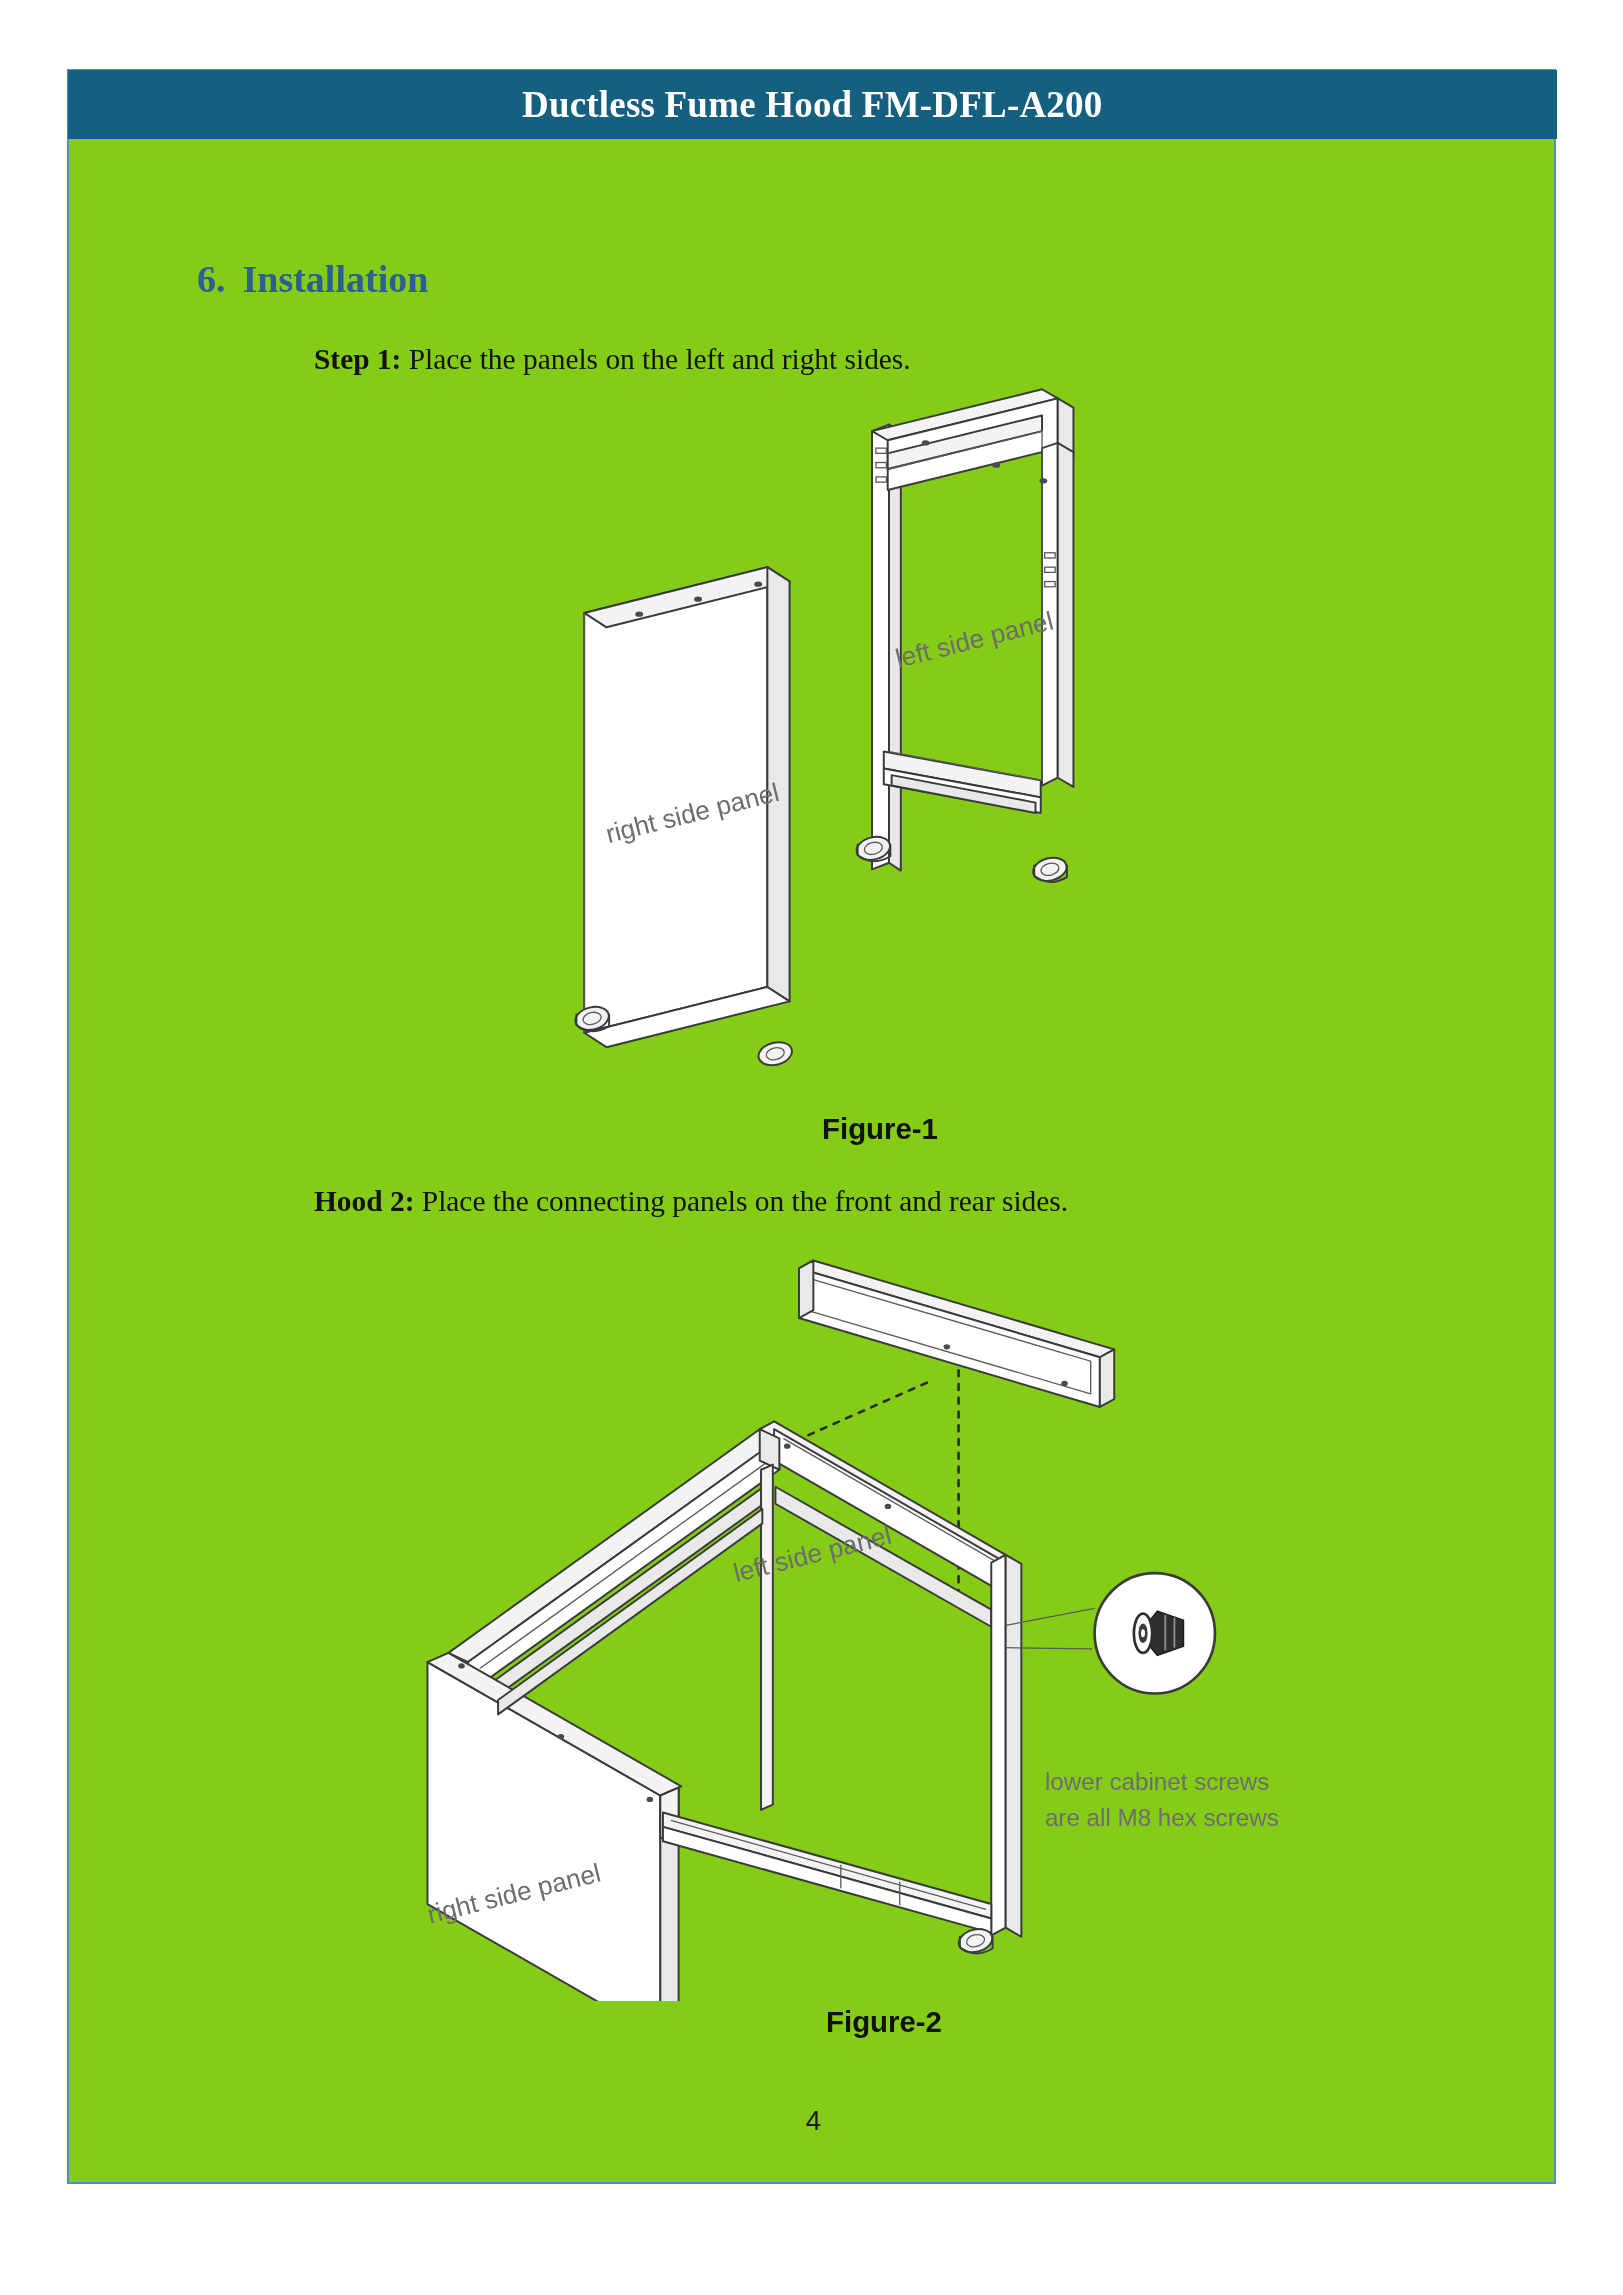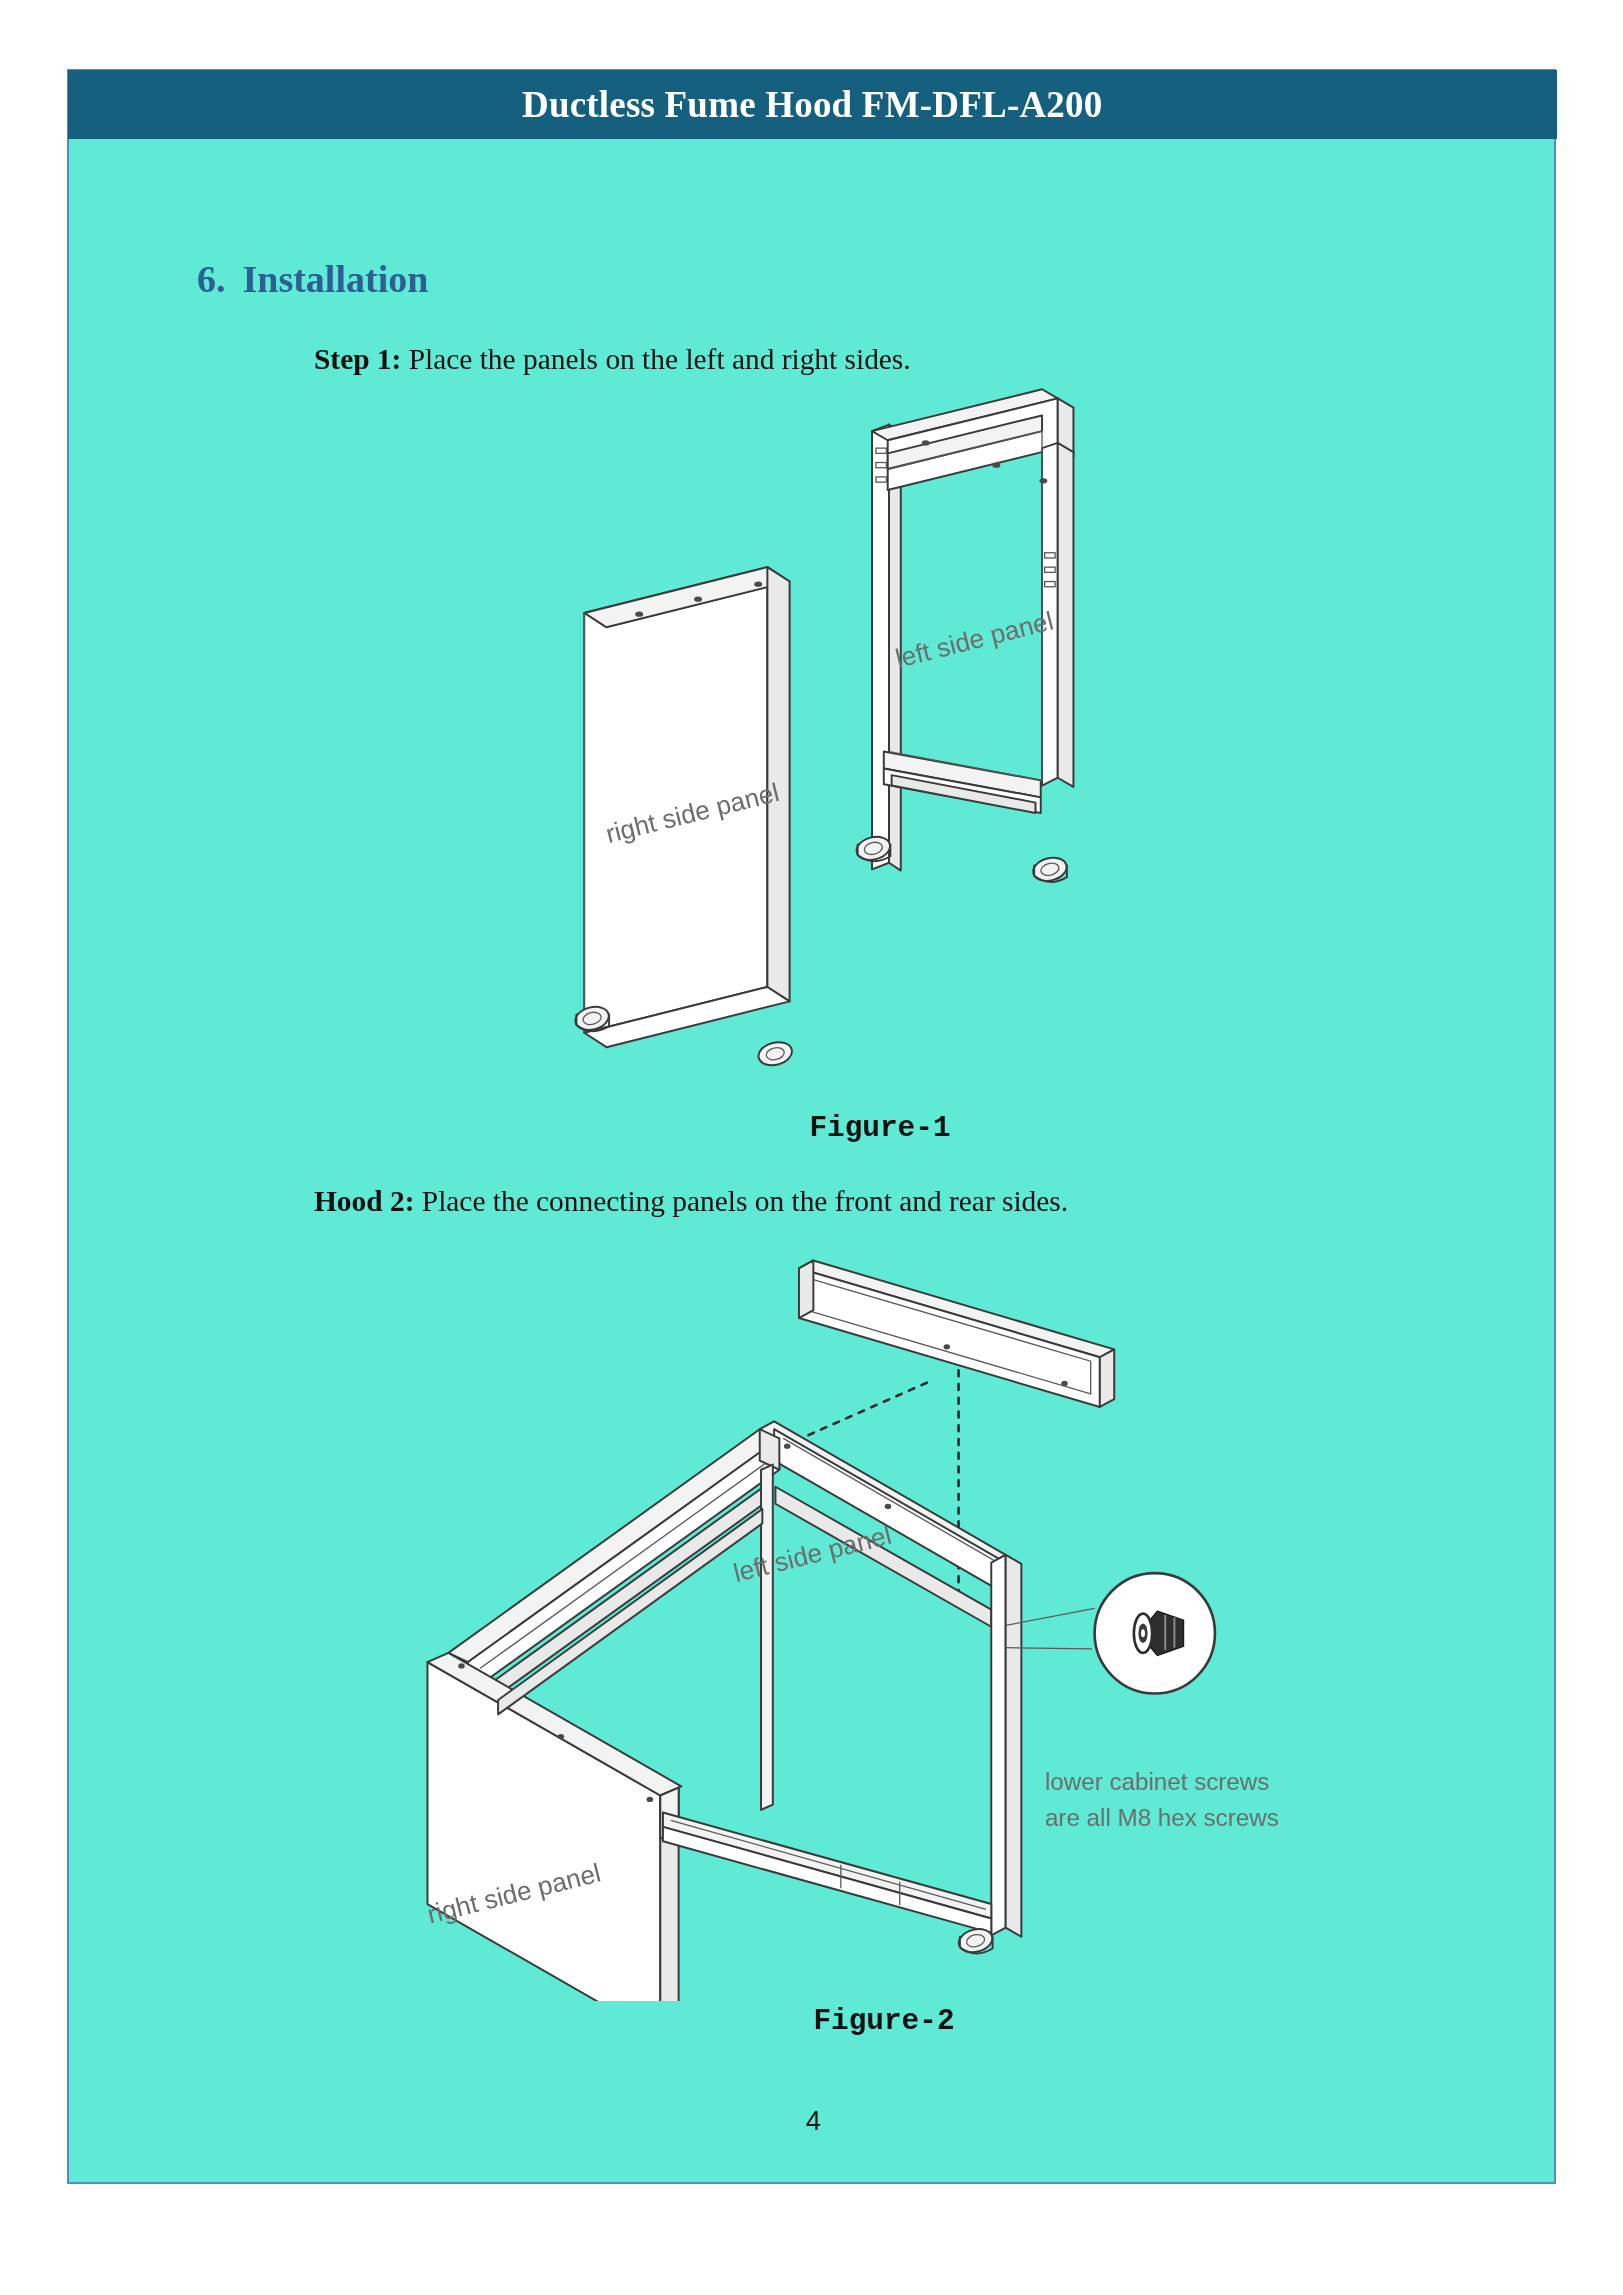--- a/index.html
+++ b/index.html
@@ -9,21 +9,21 @@
     font-family:"Liberation Serif", serif;
     position:relative; overflow:hidden;
   }
 
   
   #page-frame{
     position:absolute;
     left:67px; top:69px;
     width:1489px; height:2115px;
     border:2.6px solid #4a90c4;
-    background:#5eead4;
+    background:#84cc16;
   }
 
   
   #banner{
     position:absolute;
     left:-1.3px; top:-1.3px;
     width:1489px; height:69px;
     background:#16607f;
     display:flex; align-items:center; justify-content:center;
   }
@@ -56,21 +56,21 @@
     white-space:nowrap;
     text-align:center;
   }
   .step-line .lead{ font-weight:bold; }
   #step1-line{ left:245px; top:272px; }
   #step2-line{ left:245px; top:1114px; }
 
   
   .figure-caption{
     position:absolute;
-    font-family:Liberation Mono, monospace;
+    font-family:Liberation Sans, sans-serif;
     font-weight:bold;
     font-size:29.4px;
     color:#111111;
     text-align:center;
     width:196px;
   }
   #figure1-caption{ left:713px; top:1041px; }
   #figure2-caption{ left:717px; top:1934px; }
 
   

